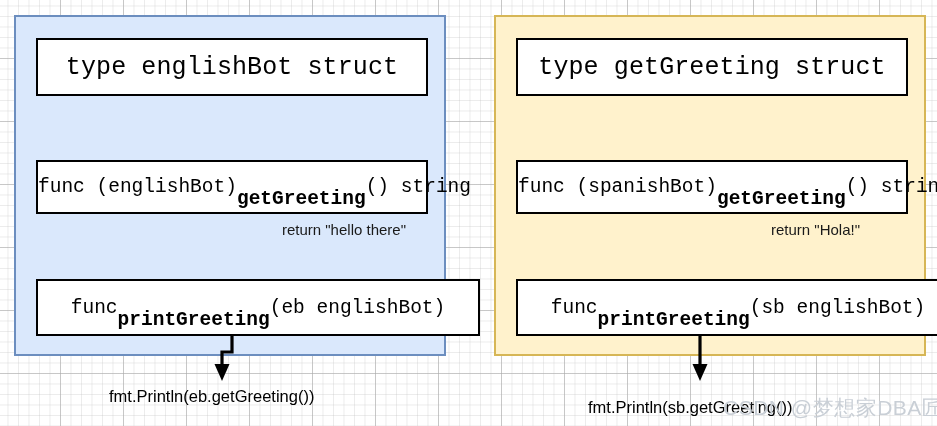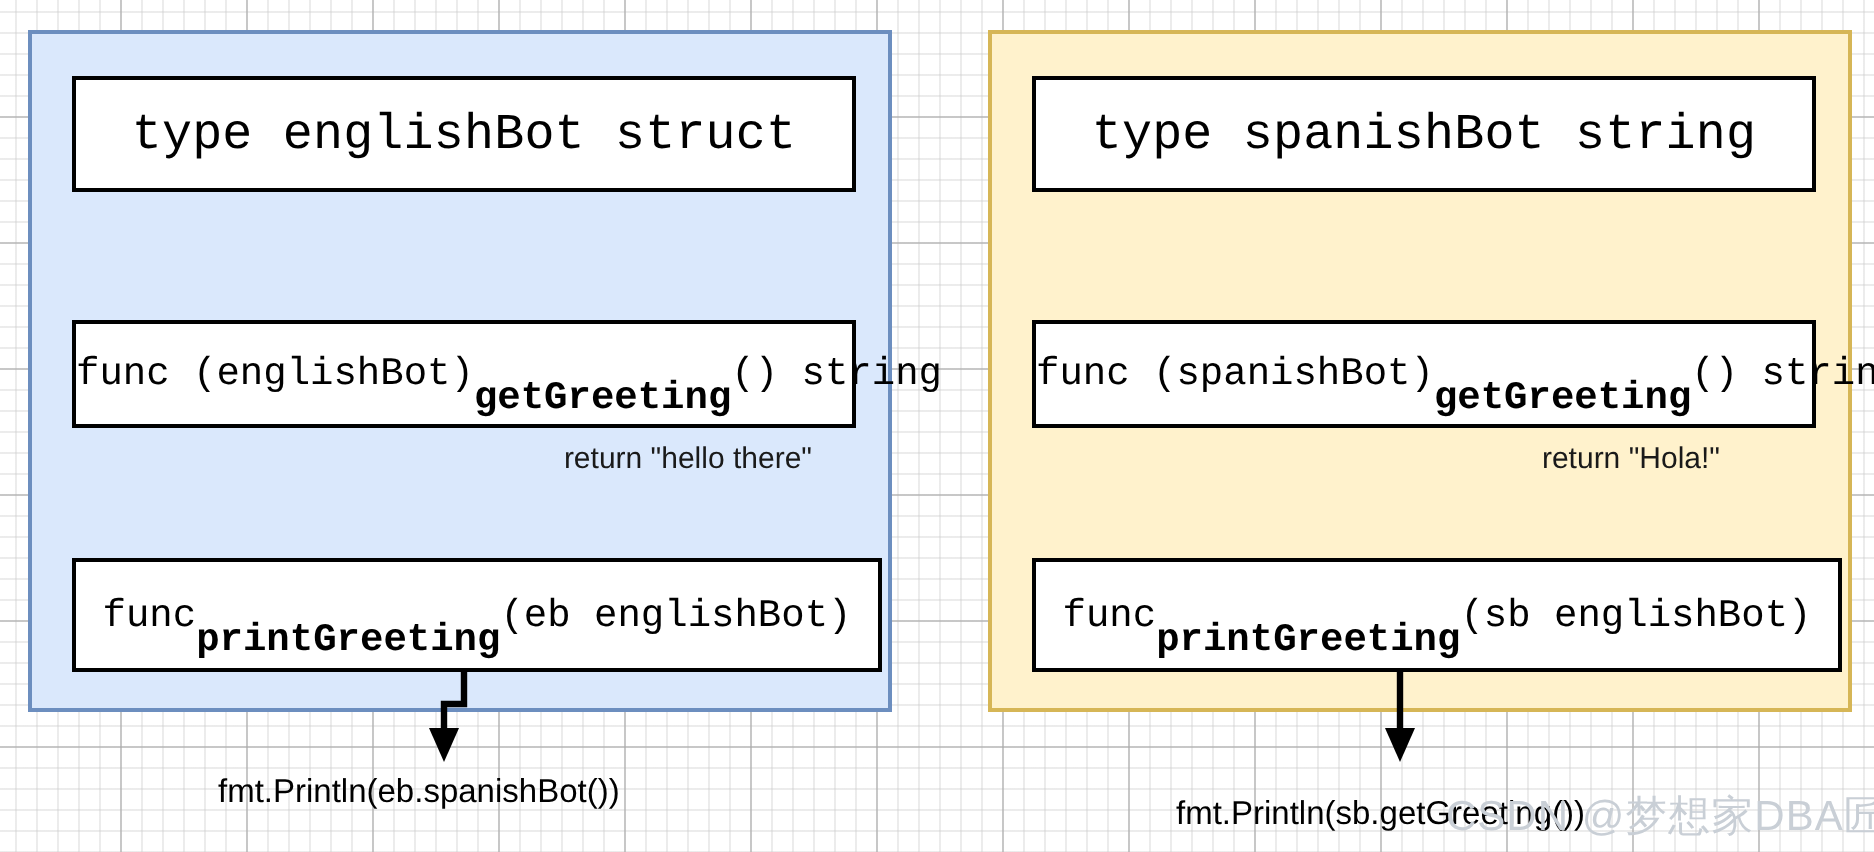--- a/index.html
+++ b/index.html
@@ -73,21 +73,21 @@
     left: 20px;
     top: 143px;
     width: 392px;
     height: 54px;
     font-size: 19.5px;
     justify-content: space-between;
   }
   .node.printer-node {
     left: 20px;
     top: 262px;
-    width: 405px;
+    width: 444px;
     height: 57px;
     font-size: 19.5px;
   }
   .node b { font-weight: bold; margin-top: 24px; }
 
   
   .return-line {
     position: absolute;
     font-size: 15px;
     color: #1a1a1a;
@@ -166,21 +166,21 @@
       <span>func </span>
         <b>printGreeting</b>
         <span>(eb englishBot)</span>
     </div>
 
   </div>
 
   <div class="panel spanish">
 
     <div class="node title-node">
-      <span>type spanishBot string</span>
+      <span>type getGreeting struct</span>
     </div>
 
     <div class="node method-node">
       <span>func (spanishBot) </span>
         <b>getGreeting</b>
         <span>() string</span>
     </div>
 
     <div class="return-line spanish">
       <span>return "Hola!"</span>
@@ -201,21 +201,21 @@
       <path d="M 222 381 L 214.5 364 L 229.5 364 Z" fill="#000000"></path>
     </g>
 
     <g>
       <path d="M 700 334 L 700 368" stroke="#000000" stroke-width="3.2" fill="none" stroke-linecap="butt"></path>
       <path d="M 700 381 L 692.5 364 L 707.5 364 Z" fill="#000000"></path>
     </g>
   </svg>
 
   <div class="caption english">
-    <span>fmt.Println(eb.spanishBot())</span>
+    <span>fmt.Println(eb.getGreeting())</span>
   </div>
 
   <div class="caption spanish">
     <span>fmt.Println(sb.getGreeting())</span>
   </div>
 
   <div class="watermark">
     <span>CSDN @梦想家DBA匠人</span>
   </div>
 

